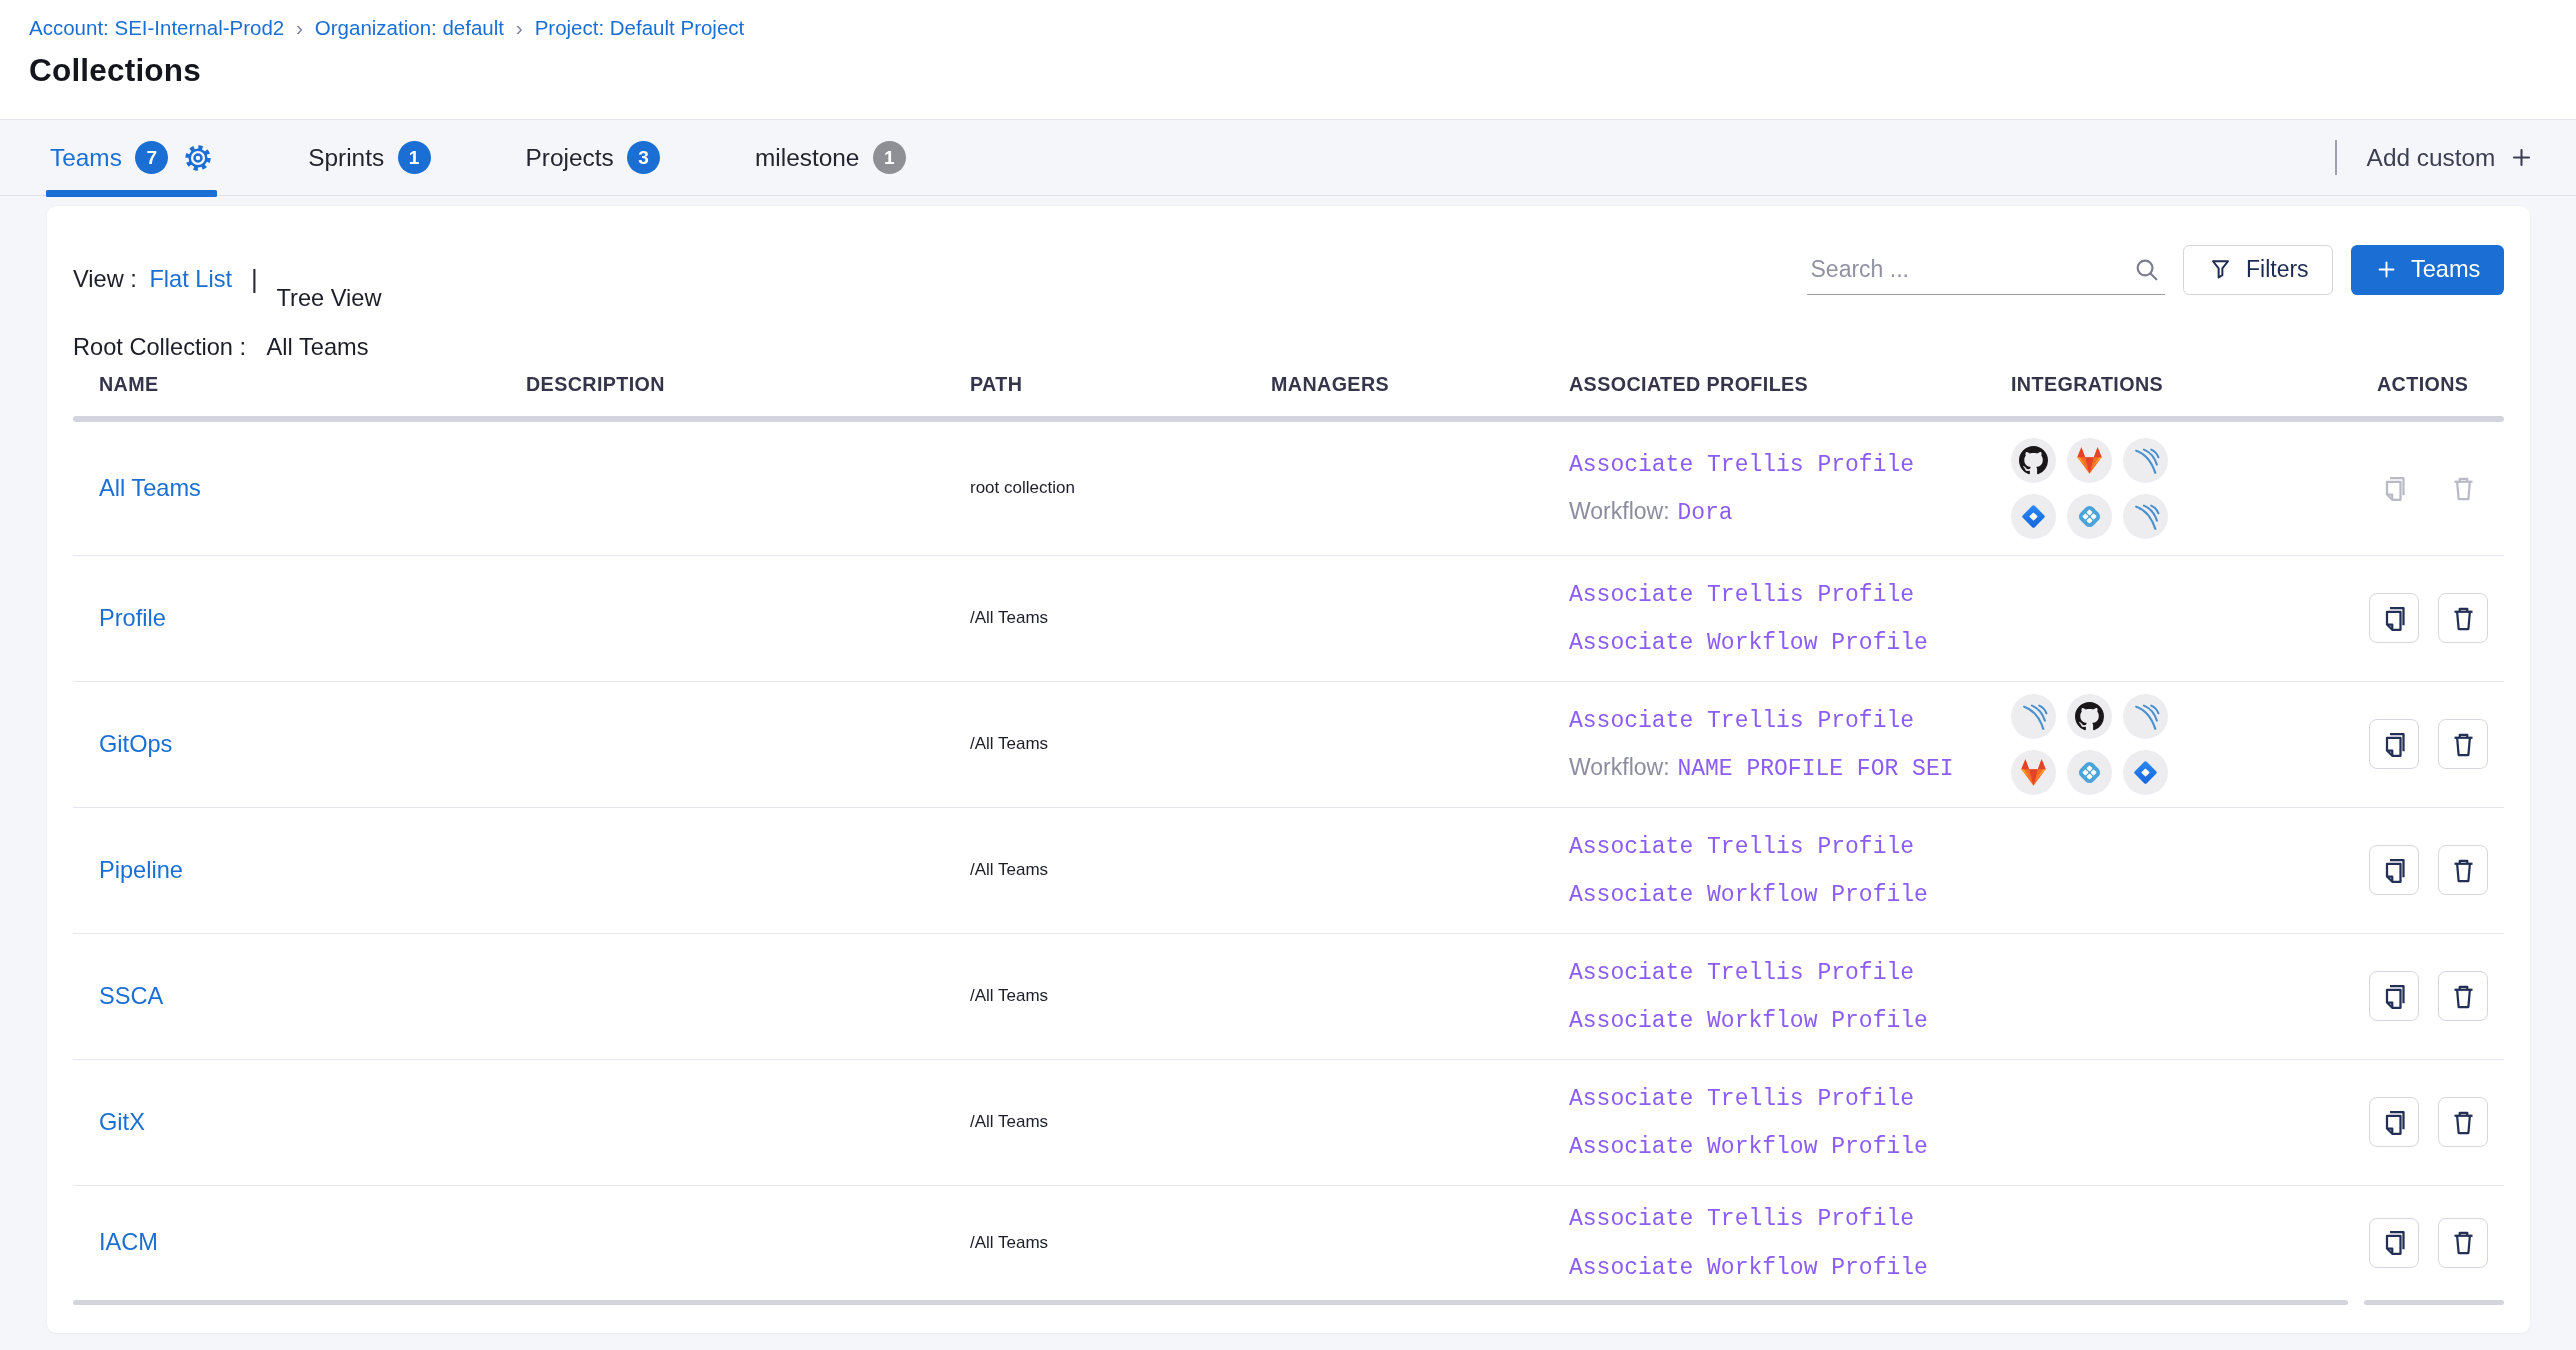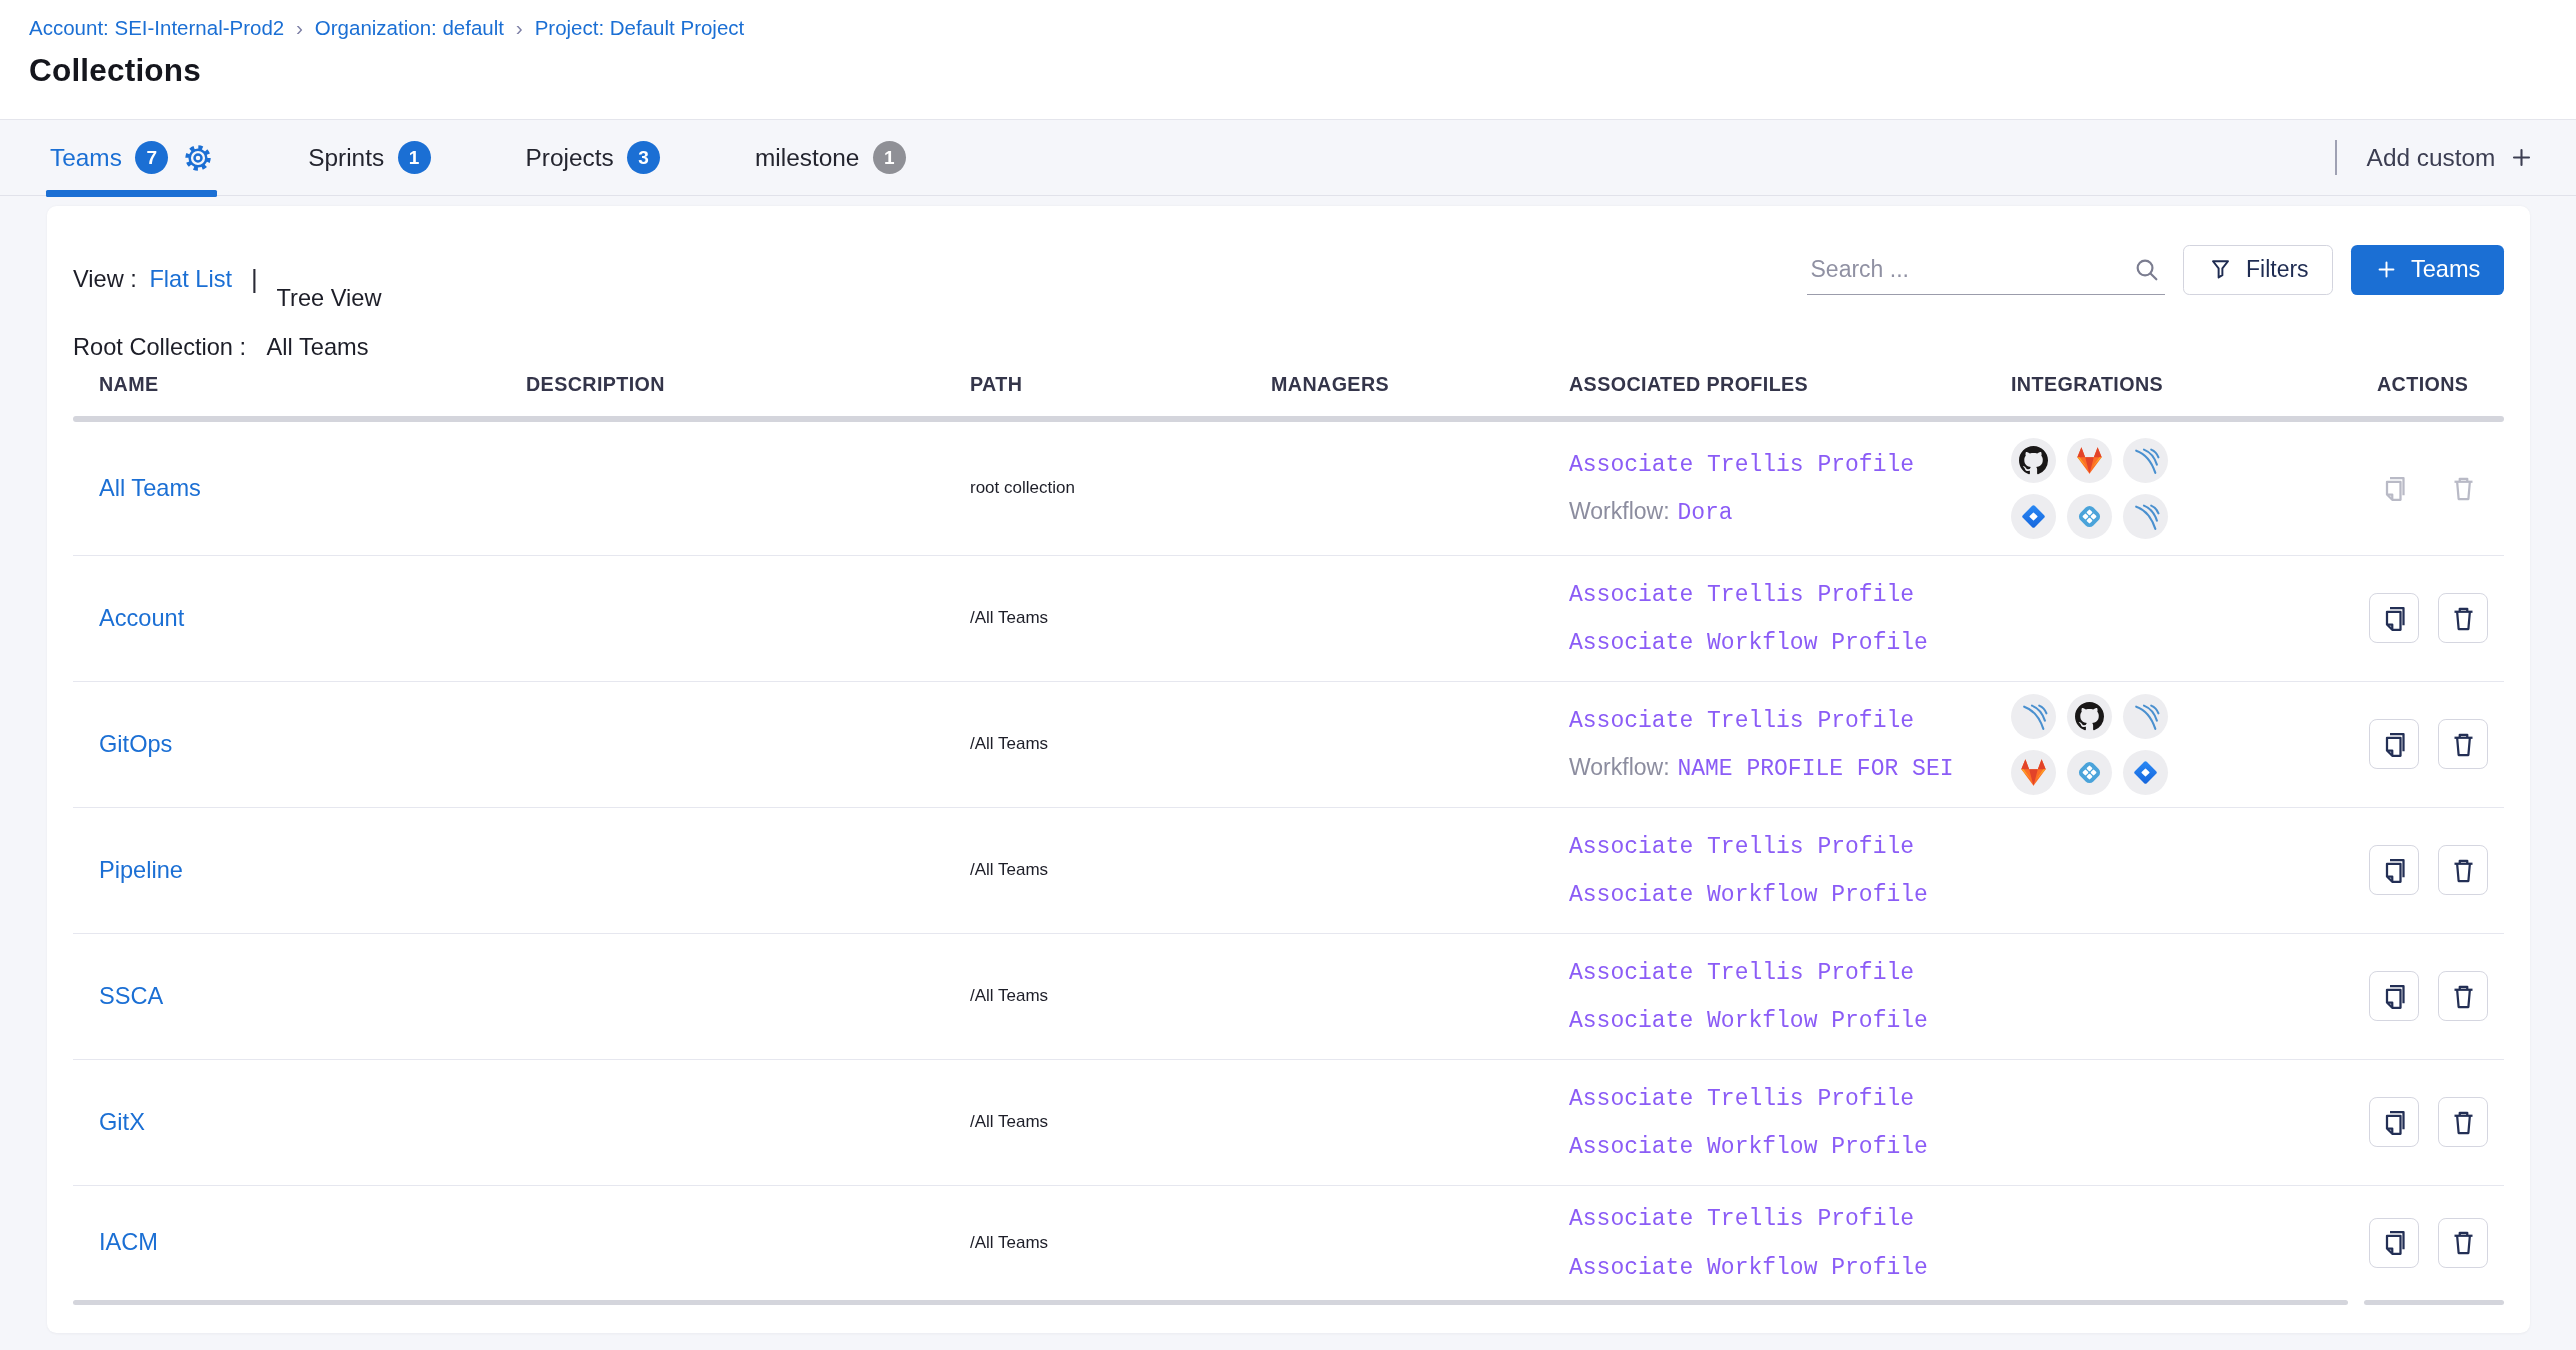--- a/index.html
+++ b/index.html
@@ -318,21 +318,21 @@
       </button>
       <button class="iconbtn">
         <svg viewBox="0 0 42 42" width="33" height="33">
                     <use href="#sym-trash"></use>
                   </svg>
       </button>
     </div>
   </div>
 
   <div class="trow">
-    <div class="cell"><a href="#" class="name-link">Account</a></div>
+    <div class="cell"><a href="#" class="name-link">Profile</a></div>
     <div class="cell cell-desc"></div>
     <div class="cell cell-path">/All Teams</div>
     <div class="cell cell-managers"></div>
     <div class="cell profiles">
                 <div><a href="#">Associate Trellis Profile</a></div>
                 <div><a href="#">Associate Workflow Profile</a></div>
               </div>
     <div class="cell">
                 <div class="int-grid"></div>
               </div>

